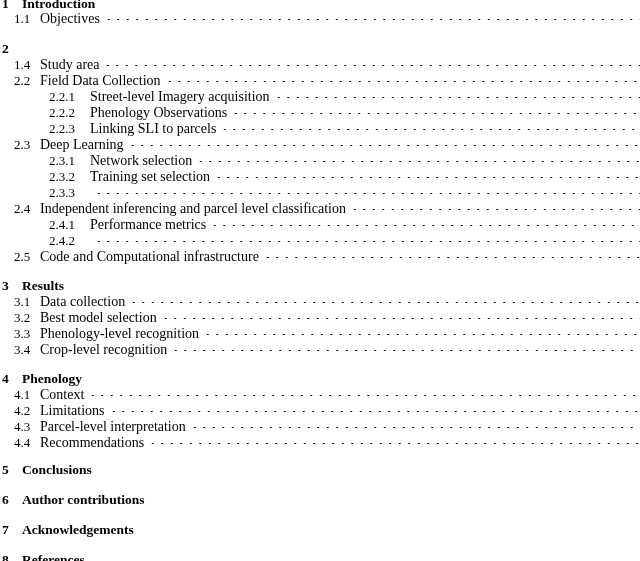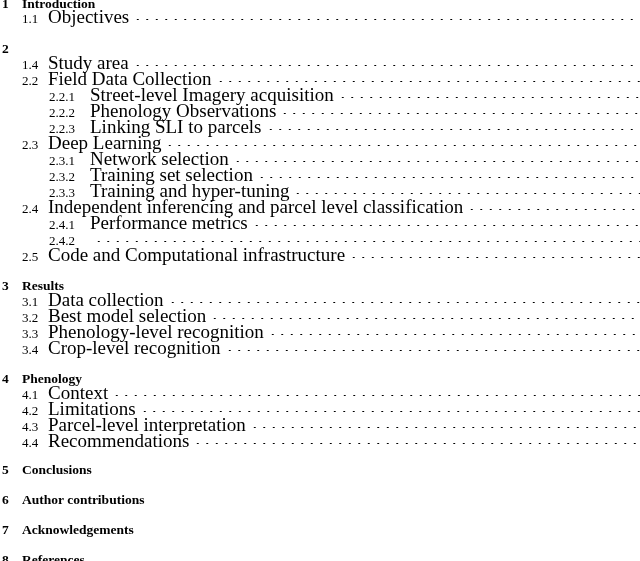--- a/index.html
+++ b/index.html
@@ -35,39 +35,39 @@
   .num {
     flex: 0 0 auto;
     text-align: left;
   }
   .lvl1 > .num {
     margin-left: 2px;
     width: 20px;
     font-weight: bold;
   }
   .lvl2 > .num {
-    margin-left: 22px;
+    margin-left: 14px;
     width: 26px;
   }
   .lvl3 > .num {
     margin-left: 49px;
     width: 41px;
   }
   
   .title {
     flex: 0 0 auto;
   }
   .lvl1 > .title {
     font-weight: bold;
     font-size: 13.5px;
   }
   .lvl2 > .title,
   .lvl3 > .title {
     font-weight: normal;
-    font-size: 19px;
+    font-size: 14px;
   }
   .lvl1 > .num {
     font-size: 13.5px;
   }
   .lvl2 > .num,
   .lvl3 > .num {
     font-size: 13px;
   }
   
   .leader {
@@ -146,21 +146,20 @@
       <span class="title">Network selection</span>
       <span class="leader"></span>
     </div>
     <div class="entry lvl3" style="top: 168px;">
       <span class="num">2.3.2</span>
       <span class="title">Training set selection</span>
       <span class="leader"></span>
     </div>
     <div class="entry lvl3" style="top: 184px;">
       <span class="num">2.3.3</span>
-      <span class="title">Training and hyper-tuning</span>
       <span class="leader"></span>
     </div>
     <div class="entry lvl2" style="top: 200px;">
       <span class="num">2.4</span>
       <span class="title">Independent inferencing and parcel level classification</span>
       <span class="leader"></span>
     </div>
     <div class="entry lvl3" style="top: 216px;">
       <span class="num">2.4.1</span>
       <span class="title">Performance metrics</span>

